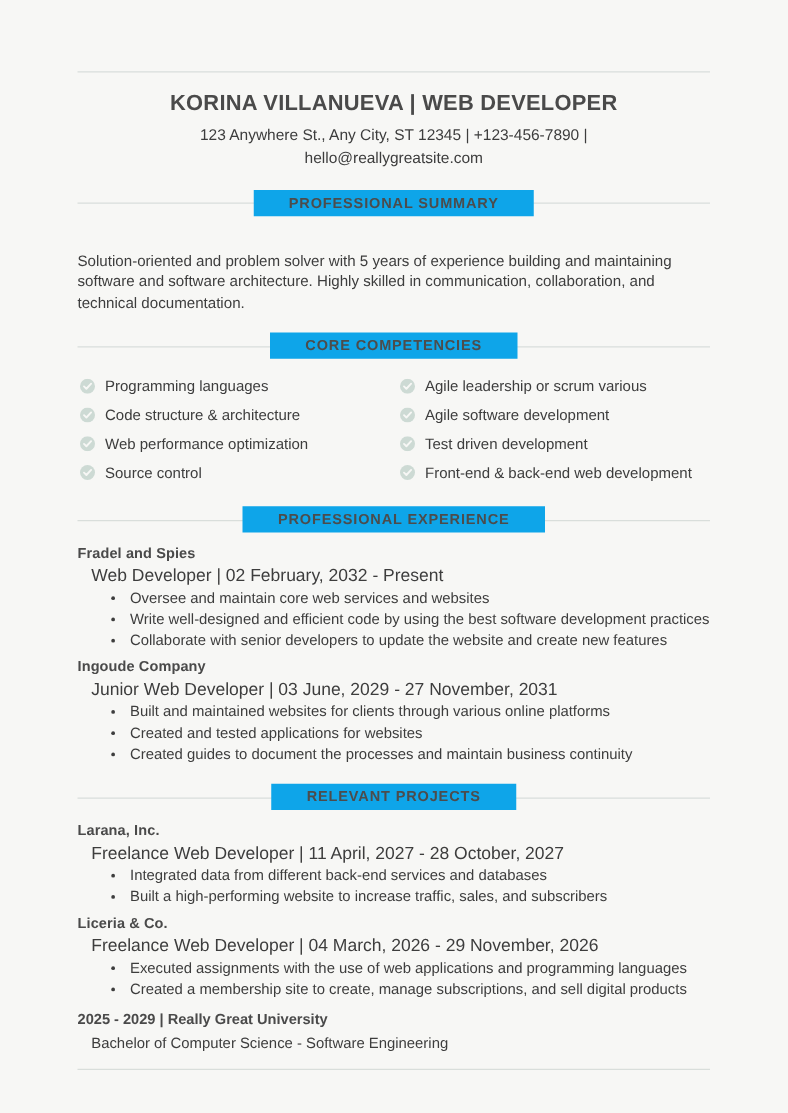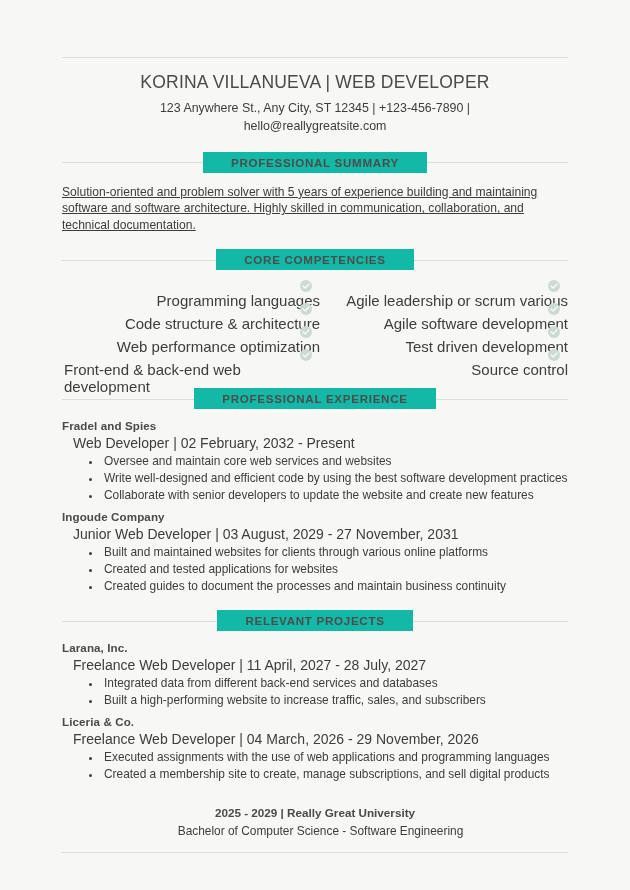--- a/index.html
+++ b/index.html
@@ -30,21 +30,21 @@
     width: 506px;
     margin: 0;
   }
   .top-rule { margin-top: 57px; }
   .bottom-rule { margin-top: 14px; }
 
   
   .name-line {
     text-align: center;
     font-size: 17.5px;
-    font-weight: normal;
+    font-weight: bold;
     letter-spacing: 0.2px;
     color: #4a4a4a;
     margin-top: 14px;
   }
   .contact-line {
     text-align: center;
     font-size: 12.4px;
     color: #3d3d3d;
     line-height: 1.48;
     margin-top: 6px;
@@ -64,54 +64,52 @@
   .section-head .rule {
     position: absolute;
     left: 0;
     right: 0;
     top: 50%;
     height: 1px;
     background: #d9dedb;
   }
   .section-head .banner {
     position: relative;
-    background: #14b8a6;
+    background: #0ea5e9;
     color: #4c4c4c;
     font-size: 11.6px;
     font-weight: bold;
     letter-spacing: 0.7px;
     padding: 4px 28px 4px 28px;
     line-height: 13px;
     white-space: nowrap;
   }
 
   
   .summary {
     font-size: 12.1px;
     line-height: 1.36;
     color: #3d3d3d;
-    margin-top: 11px;
-    text-decoration: underline;
+    margin-top: 28px;
   }
 
   
   .competency-grid {
     display: grid;
     grid-template-columns: 256px 1fr;
     row-gap: 0px;
     margin-top: 8px;
     padding-left: 2px;
   }
   .comp-item {
     display: flex;
-    align-items: flex-end;
-    font-size: 15px;
+    align-items: center;
+    font-size: 12px;
     color: #3d3d3d;
     height: 23px;
-    flex-direction: column;
   }
   .check-icon {
     flex: 0 0 auto;
     width: 12px;
     height: 12px;
     margin-right: 8px;
     display: inline-flex;
     align-items: center;
     justify-content: center;
   }
@@ -139,21 +137,21 @@
   }
   .entry-bullets li {
     font-size: 11.9px;
     color: #3d3d3d;
     line-height: 1.42;
     padding-left: 2px;
   }
   .entry-bullets li::marker { font-size: 11px; }
 
   
-  .edu-block { margin-top: 23px; text-align: center; }
+  .edu-block { margin-top: 9px; }
   .edu-title {
     font-size: 11.7px;
     font-weight: bold;
     color: #4a4a4a;
   }
   .edu-sub {
     font-size: 11.9px;
     color: #3d3d3d;
     margin-top: 5px;
     padding-left: 11px;
@@ -234,66 +232,66 @@
         </span>
       <span>Test driven development</span>
     </div>
     <div class="comp-item">
       <span class="check-icon">
           <svg width="12" height="12" viewBox="0 0 12 12">
             <circle cx="6" cy="6" r="6" fill="#cddad4"></circle>
             <path d="M3.2 6.1 L5.1 8.0 L8.9 3.9" fill="none" stroke="#f7f7f5" stroke-width="1.5" stroke-linecap="round" stroke-linejoin="round"></path>
           </svg>
         </span>
+      <span>Source control</span>
+    </div>
+    <div class="comp-item">
+      <span class="check-icon">
+          <svg width="12" height="12" viewBox="0 0 12 12">
+            <circle cx="6" cy="6" r="6" fill="#cddad4"></circle>
+            <path d="M3.2 6.1 L5.1 8.0 L8.9 3.9" fill="none" stroke="#f7f7f5" stroke-width="1.5" stroke-linecap="round" stroke-linejoin="round"></path>
+          </svg>
+        </span>
       <span>Front-end &amp; back-end web development</span>
-    </div>
-    <div class="comp-item">
-      <span class="check-icon">
-          <svg width="12" height="12" viewBox="0 0 12 12">
-            <circle cx="6" cy="6" r="6" fill="#cddad4"></circle>
-            <path d="M3.2 6.1 L5.1 8.0 L8.9 3.9" fill="none" stroke="#f7f7f5" stroke-width="1.5" stroke-linecap="round" stroke-linejoin="round"></path>
-          </svg>
-        </span>
-      <span>Source control</span>
     </div>
   </div>
 
   <div class="section-head">
     <div class="rule"></div>
     <div class="banner">PROFESSIONAL EXPERIENCE</div>
   </div>
 
   <div class="entry">
     <div class="entry-company">Fradel and Spies</div>
     <div class="entry-role">Web Developer |  02 February, 2032 - Present</div>
     <ul class="entry-bullets">
       <li>Oversee and maintain core web services and websites</li>
       <li>Write well-designed and efficient code by using the best software development practices</li>
       <li>Collaborate with senior developers to update the website and create new features</li>
     </ul>
   </div>
 
   <div class="entry">
     <div class="entry-company">Ingoude Company</div>
-    <div class="entry-role">Junior Web Developer | 03 August, 2029 - 27 November, 2031</div>
+    <div class="entry-role">Junior Web Developer | 03 June, 2029 - 27 November, 2031</div>
     <ul class="entry-bullets">
       <li>Built and maintained websites for clients through various online platforms</li>
       <li>Created and tested applications for websites</li>
       <li>Created guides to document the processes and maintain business continuity</li>
     </ul>
   </div>
 
   <div class="section-head">
     <div class="rule"></div>
     <div class="banner">RELEVANT PROJECTS</div>
   </div>
 
   <div class="entry">
     <div class="entry-company">Larana, Inc.</div>
-    <div class="entry-role">Freelance Web Developer | 11 April, 2027 - 28 July, 2027</div>
+    <div class="entry-role">Freelance Web Developer | 11 April, 2027 - 28 October, 2027</div>
     <ul class="entry-bullets">
       <li>Integrated data from different back-end services and databases</li>
       <li>Built a high-performing website to increase traffic, sales, and subscribers</li>
     </ul>
   </div>
 
   <div class="entry">
     <div class="entry-company">Liceria &amp; Co.</div>
     <div class="entry-role">Freelance Web Developer | 04 March, 2026 - 29 November, 2026</div>
     <ul class="entry-bullets">

